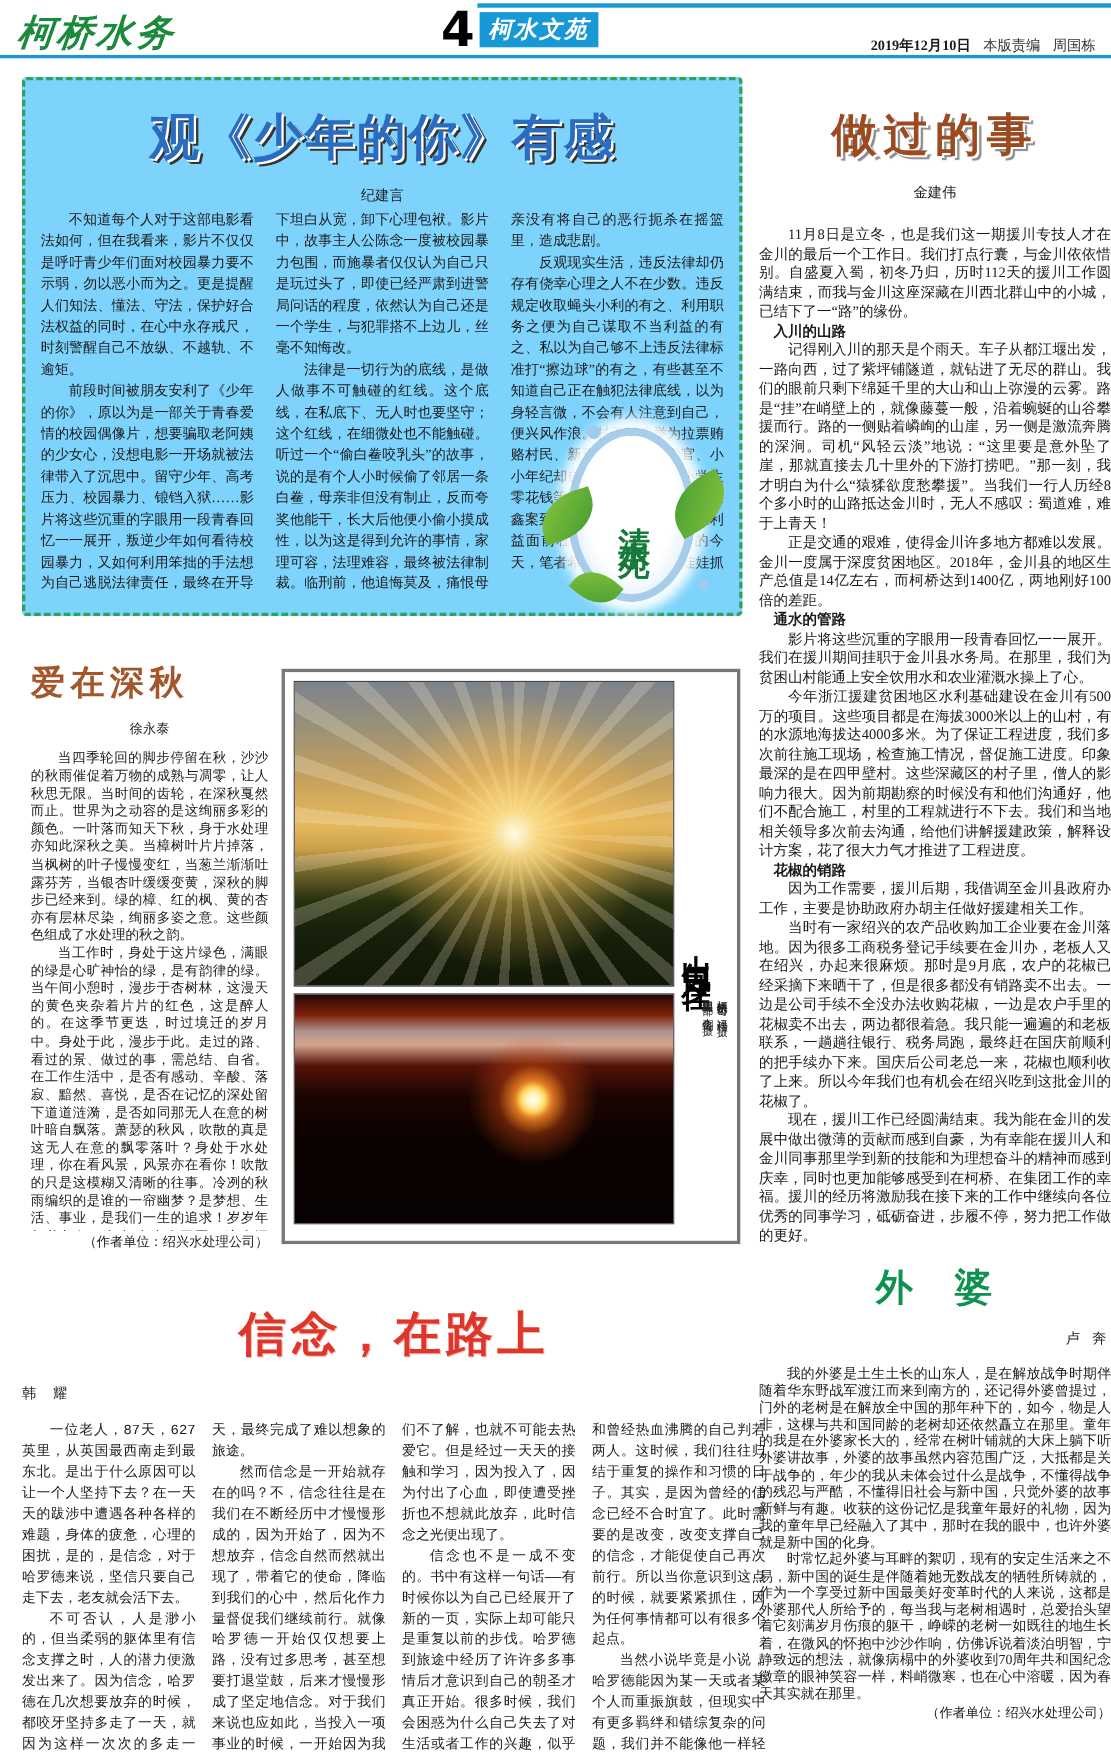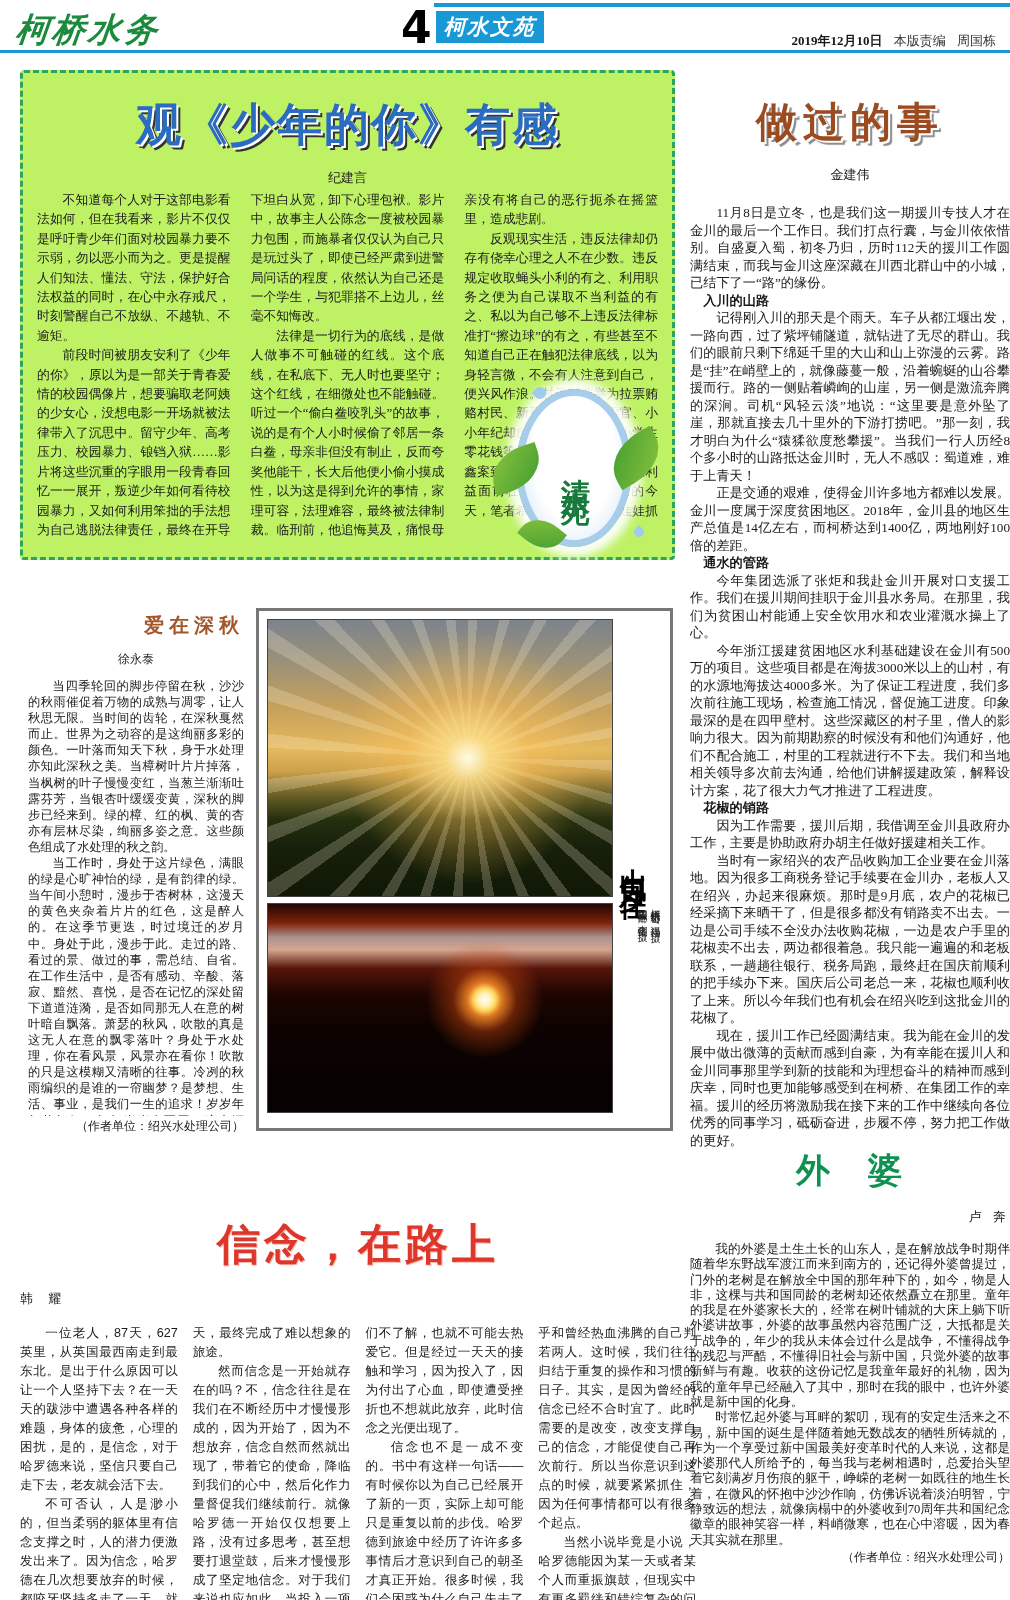--- a/index.html
+++ b/index.html
@@ -27,21 +27,21 @@
     font-family:"DejaVu Serif", serif; font-style:italic; font-weight:bold;
     font-size:21px; line-height:32px; letter-spacing:2px;
   }
   .dateline { position:absolute; right:14px; top:32px; font-size:13px; font-family:"Liberation Serif", serif; }
   .dateline .b { font-weight:bold; }
   .dateline .n { font-weight:normal; color:#333; margin-left:8px; }
 
   
   .box-article {
     position:absolute; left:20px; top:70px; width:655px; height:490px;
-    border:3px dashed #2aa45e; border-radius:4px; background:#bef264;
+    border:3px dashed #2aa45e; border-radius:4px; background:#7dd3fc;
   }
   .box-title {
     margin-top:22px; text-align:center;
     font-size:45px; font-weight:bold; letter-spacing:2px; color:#2a6cc0;
     text-shadow:2px 2px 0 #ffffff, 4px 4px 0 #333333;
   }
   .box-author { text-align:center; font-size:13px; margin-top:14px; color:#222; }
   .box-text {
     position:absolute; left:14px; right:14px; top:118px; height:352px;
     column-count:3; column-gap:20px; column-fill:auto;
@@ -64,21 +64,21 @@
   .drop1 { left:46px; top:0px; width:12px; height:12px; transform:rotate(45deg); }
   .drop2 { right:20px; bottom:14px; width:10px; height:10px; transform:rotate(130deg); }
   .badge-text {
     position:absolute; left:50%; top:50%; transform:translate(-50%,-50%);
     writing-mode:vertical-rl; font-size:29px; font-weight:bold; color:#157a3a;
     letter-spacing:9px; font-family:"Liberation Serif", serif;
   }
 
   
   .autumn { position:absolute; left:28px; top:600px; width:216px; height:548px; }
-  .autumn-title { text-align:right; font-size:20px; font-weight:bold; color:#a4562a; letter-spacing:5px;margin-top:12px; }
+  .autumn-title { text-align:left; font-size:31px; font-weight:bold; color:#a4562a; letter-spacing:5px; }
   .autumn-author { text-align:center; font-size:12px; margin:12px 0 10px; }
   .autumn-text { font-size:12.3px; line-height:16.1px; text-align:justify; font-family:"Liberation Sans", sans-serif; height:438px; overflow:hidden; }
   .byline { text-align:right; font-size:12px; font-family:"Liberation Serif", serif; margin-top:2px; }
 
   
   .photo-frame {
     position:absolute; left:256px; top:608px; width:417px; height:523px;
     border:3px solid #777; background:#fff; padding:8px; display:flex;
   }
   .photo-col { width:346px; display:flex; flex-direction:column; }
@@ -104,28 +104,28 @@
   }
   .photo-credits {
     position:absolute; right:0px; top:282px; writing-mode:vertical-rl;
     font-size:10px; color:#222; line-height:13px; letter-spacing:1px;
   }
 
   
   .belief { position:absolute; left:20px; top:1184px; width:676px; height:416px; }
   .belief-title {
     text-align:center; font-size:43px; font-weight:bold; color:#df362b;
-    letter-spacing:4px; text-shadow:1px 1px 0 #f9b7ad;margin-top:32px;
+    letter-spacing:4px; text-shadow:1px 1px 0 #f9b7ad;
   }
   .belief-author { font-size:13px; margin:16px 0 5px; letter-spacing:6px; }
   .belief-text {
     margin-top:16px; height:306px; overflow:hidden;
     column-count:4; column-gap:15px; column-fill:auto;
     font-size:12.6px; line-height:19px; text-align:justify;
-    font-family:Liberation Sans, sans-serif;
+    font-family:Liberation Mono, monospace;
   }
 
   
   .rcol { position:absolute; left:690px; top:95px; width:320px; }
   .yc-title {
     text-align:center; font-size:41px; font-weight:bold; color:#9c4a20;
     font-family:"Liberation Sans", sans-serif; letter-spacing:6px;
     text-shadow:2px 2px 0 #ffffff, 4px 4px 1px #8a8a8a;
   }
   .yc-author { text-align:center; font-size:13px; margin-top:16px; }
@@ -215,21 +215,21 @@
 
   <div class="rcol">
     <div class="yc-title">做过的事</div>
     <div class="yc-author">金建伟</div>
     <div class="yc-text">
       <p class="para">11月8日是立冬，也是我们这一期援川专技人才在金川的最后一个工作日。我们打点行囊，与金川依依惜别。自盛夏入蜀，初冬乃归，历时112天的援川工作圆满结束，而我与金川这座深藏在川西北群山中的小城，已结下了一“路”的缘份。</p>
       <p class="subhead">入川的山路</p>
       <p class="para">记得刚入川的那天是个雨天。车子从都江堰出发，一路向西，过了紫坪铺隧道，就钻进了无尽的群山。我们的眼前只剩下绵延千里的大山和山上弥漫的云雾。路是“挂”在峭壁上的，就像藤蔓一般，沿着蜿蜒的山谷攀援而行。路的一侧贴着嶙峋的山崖，另一侧是激流奔腾的深涧。司机“风轻云淡”地说：“这里要是意外坠了崖，那就直接去几十里外的下游打捞吧。”那一刻，我才明白为什么“猿猱欲度愁攀援”。当我们一行人历经8个多小时的山路抵达金川时，无人不感叹：蜀道难，难于上青天！</p>
       <p class="para">正是交通的艰难，使得金川许多地方都难以发展。金川一度属于深度贫困地区。2018年，金川县的地区生产总值是14亿左右，而柯桥达到1400亿，两地刚好100倍的差距。</p>
       <p class="subhead">通水的管路</p>
-      <p class="para">今年集团选派了张炬和我赴金川开展对口支援工作。我们在援川期间挂职于金川县水务局。在那里，我们为贫困山村能通上安全饮用水和农业灌溉水操上了心。</p>
+      <p class="para">影片将这些沉重的字眼用一段青春回忆一一展开。我们在援川期间挂职于金川县水务局。在那里，我们为贫困山村能通上安全饮用水和农业灌溉水操上了心。</p>
       <p class="para">今年浙江援建贫困地区水利基础建设在金川有500万的项目。这些项目都是在海拔3000米以上的山村，有的水源地海拔达4000多米。为了保证工程进度，我们多次前往施工现场，检查施工情况，督促施工进度。印象最深的是在四甲壁村。这些深藏区的村子里，僧人的影响力很大。因为前期勘察的时候没有和他们沟通好，他们不配合施工，村里的工程就进行不下去。我们和当地相关领导多次前去沟通，给他们讲解援建政策，解释设计方案，花了很大力气才推进了工程进度。</p>
       <p class="subhead">花椒的销路</p>
       <p class="para">因为工作需要，援川后期，我借调至金川县政府办工作，主要是协助政府办胡主任做好援建相关工作。</p>
       <p class="para">当时有一家绍兴的农产品收购加工企业要在金川落地。因为很多工商税务登记手续要在金川办，老板人又在绍兴，办起来很麻烦。那时是9月底，农户的花椒已经采摘下来晒干了，但是很多都没有销路卖不出去。一边是公司手续不全没办法收购花椒，一边是农户手里的花椒卖不出去，两边都很着急。我只能一遍遍的和老板联系，一趟趟往银行、税务局跑，最终赶在国庆前顺利的把手续办下来。国庆后公司老总一来，花椒也顺利收了上来。所以今年我们也有机会在绍兴吃到这批金川的花椒了。</p>
       <p class="para">现在，援川工作已经圆满结束。我为能在金川的发展中做出微薄的贡献而感到自豪，为有幸能在援川人和金川同事那里学到新的技能和为理想奋斗的精神而感到庆幸，同时也更加能够感受到在柯桥、在集团工作的幸福。援川的经历将激励我在接下来的工作中继续向各位优秀的同事学习，砥砺奋进，步履不停，努力把工作做的更好。</p>
 
     </div>
   </div>
 
   <div class="waipo">

